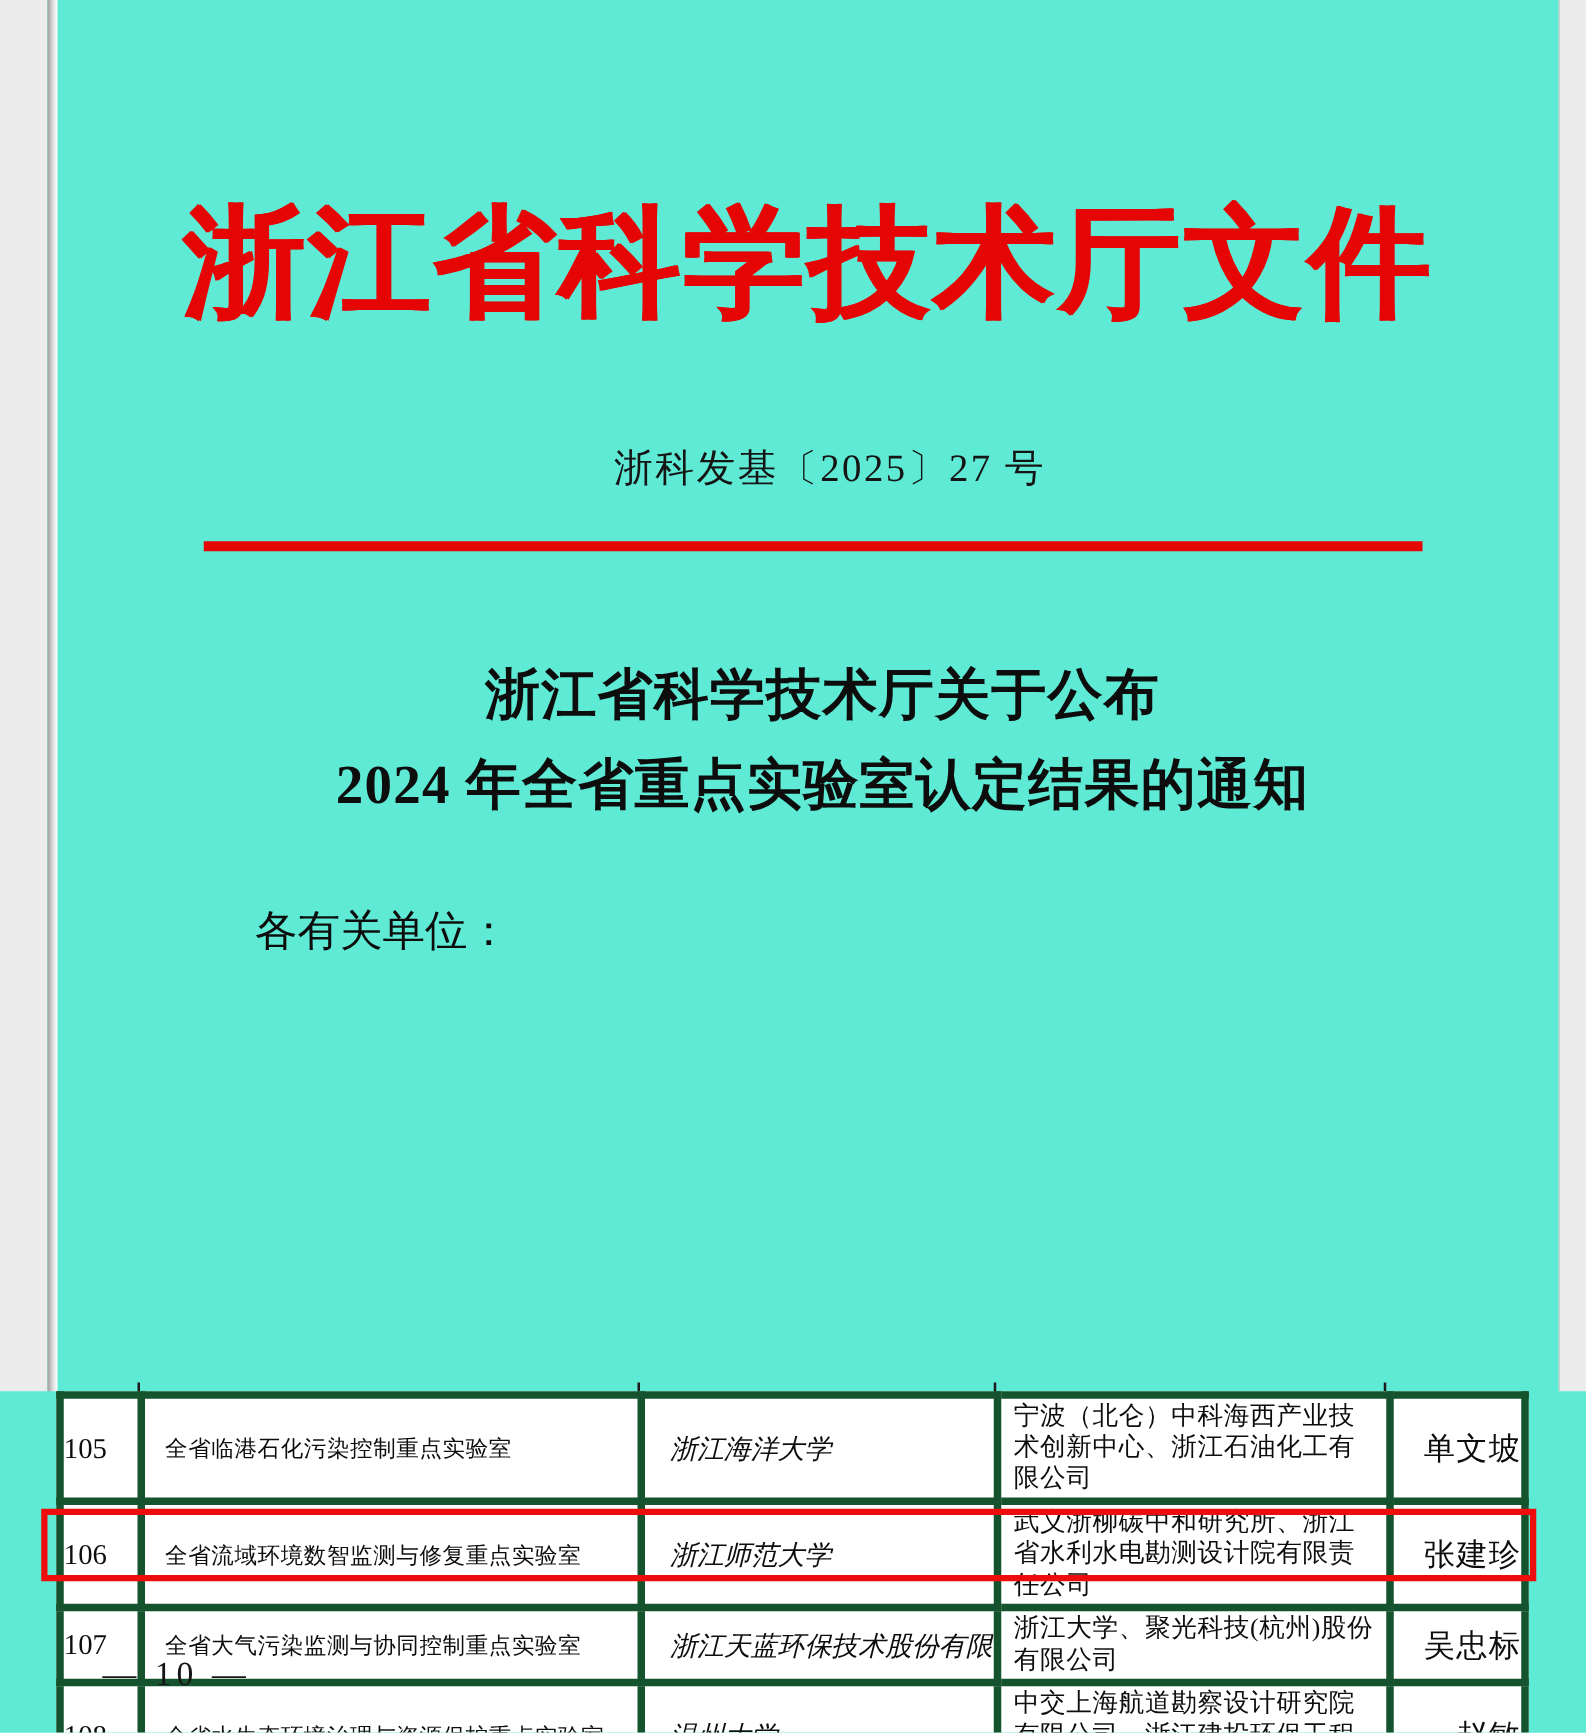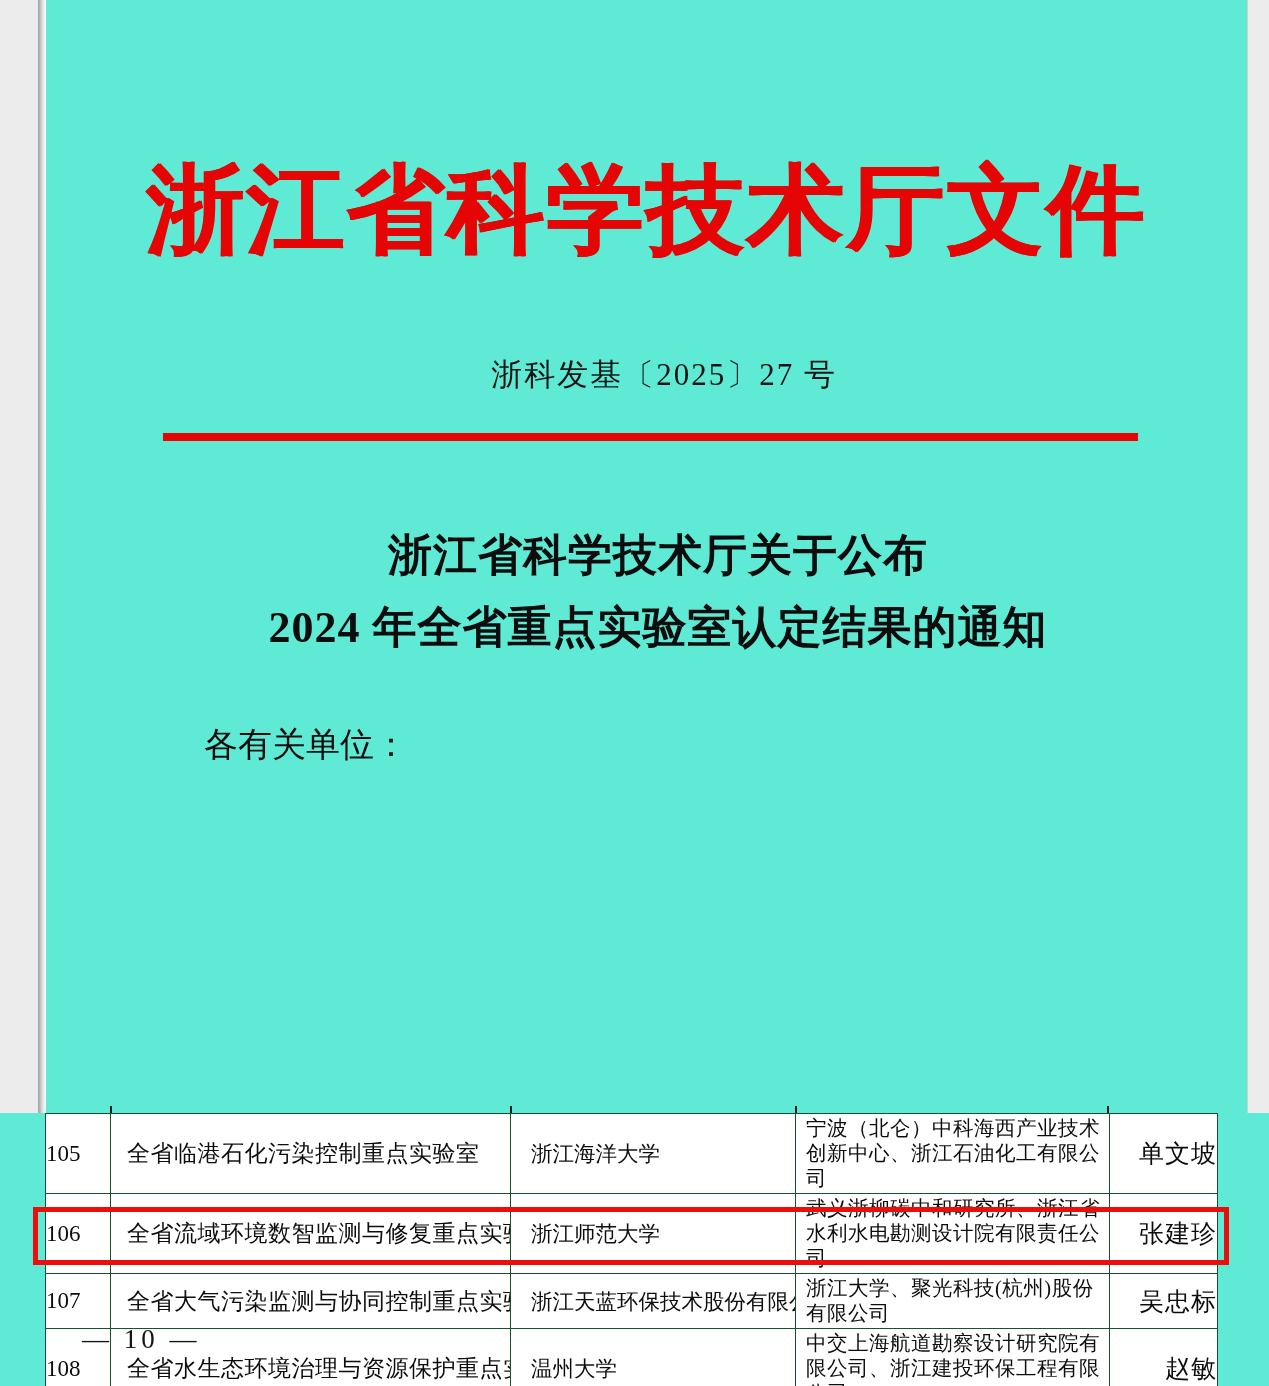--- a/index.html
+++ b/index.html
@@ -34,26 +34,26 @@
   .notice-line2{top:598px;}
   
   .salutation{position:absolute;left:204px;top:722px;font-size:34px;color:#0d0d0d;}
   .body-par{position:absolute;left:204px;top:776px;width:918px;font-size:33px;
     line-height:55.5px;color:#0d0d0d;}
   .body-par .line{height:55.5px;white-space:nowrap;}
   .body-par .line.indent{text-indent:68px;}
   
   .result-table{position:absolute;left:45px;top:1113px;border-collapse:collapse;
     table-layout:fixed;width:1172px;background:#fff;}
-  .result-table td{border:1px solid #14532d;padding:0;vertical-align:middle;
+  .result-table td{border:6px solid #14532d;padding:0;vertical-align:middle;
     color:#0d0d0d;overflow:hidden;}
   .result-table tr{height:50px;}
   td.c-no{text-align:left;font-size:23px;}
-  td.c-lab{padding-left:16px;font-size:23px;letter-spacing:0.5px;white-space:nowrap;}
-  td.c-inst{padding-left:20px;font-size:21.5px;white-space:nowrap;}
+  td.c-lab{padding-left:16px;font-size:18px;letter-spacing:0.5px;white-space:nowrap;}
+  td.c-inst{padding-left:20px;font-size:21.5px;white-space:nowrap;font-style:italic;}
   td.c-partners{padding:2px 6px 2px 10px;font-size:20.5px;line-height:25px;letter-spacing:0.5px;}
   td.c-director{text-align:right;font-size:25px;letter-spacing:1px;}
   .tick{position:absolute;top:1106px;width:2px;height:7px;background:#1c1c1c;}
   .highlight-box{position:absolute;left:33px;top:1207px;width:1196px;height:58px;
     border:5px solid #ee0d0d;box-sizing:border-box;pointer-events:none;}
   .page-number{position:absolute;left:82px;top:1324px;font-size:27px;
     letter-spacing:4px;color:#151515;white-space:nowrap;}
 </style>
 </head>
 <body>

